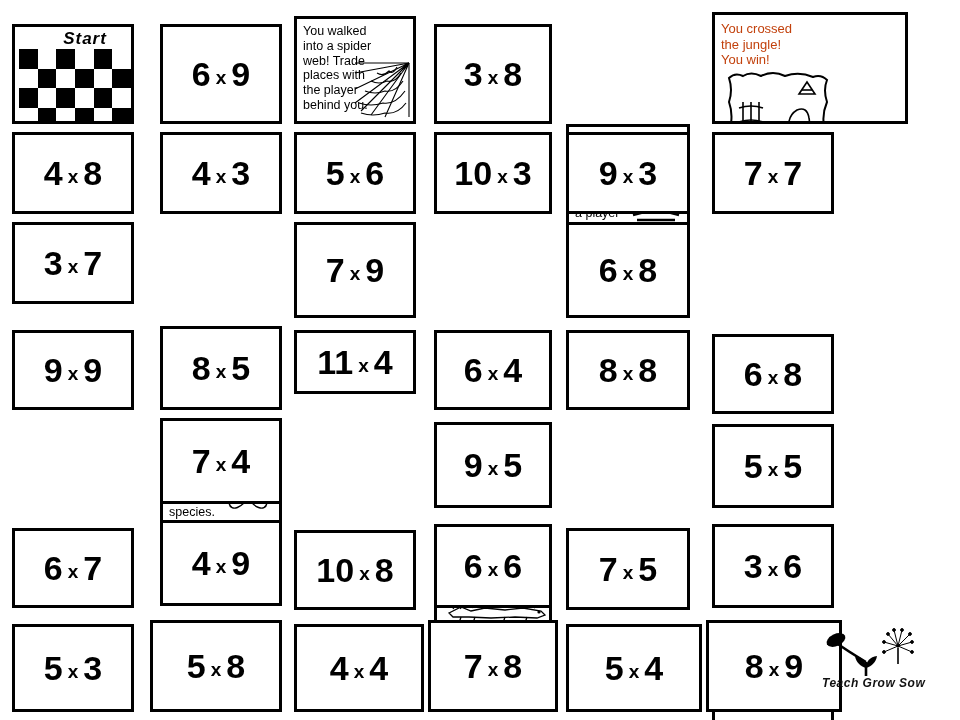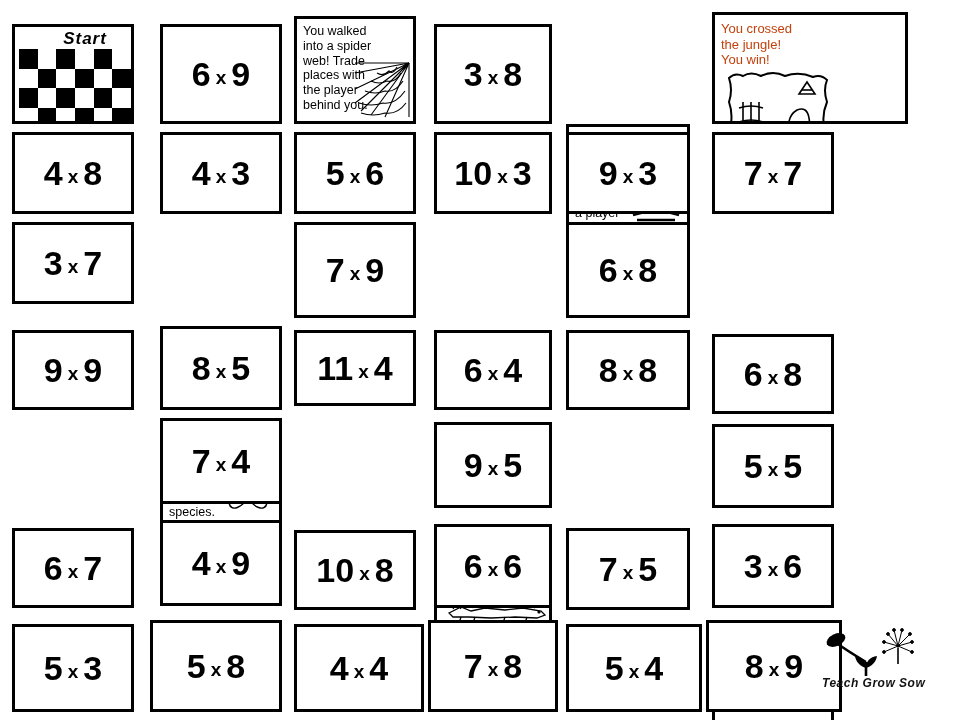--- a/index.html
+++ b/index.html
@@ -335,21 +335,21 @@
   <div class="cell prob" style="left:12px; top:330px; width:122px; height:80px;">
     <span class="n">9</span>
     <span class="x">x</span>
     <span class="n">9</span>
   </div>
   <div class="cell prob" style="left:160px; top:326px; width:122px; height:84px;">
     <span class="n">8</span>
     <span class="x">x</span>
     <span class="n">5</span>
   </div>
-  <div class="cell prob" style="left:294px; top:330px; width:122px; height:76px;">
+  <div class="cell prob" style="left:294px; top:330px; width:122px; height:64px;">
     <span class="n">11</span>
     <span class="x">x</span>
     <span class="n">4</span>
   </div>
   <div class="cell prob" style="left:434px; top:330px; width:118px; height:80px;">
     <span class="n">6</span>
     <span class="x">x</span>
     <span class="n">4</span>
   </div>
   <div class="cell prob" style="left:566px; top:330px; width:124px; height:80px;">

